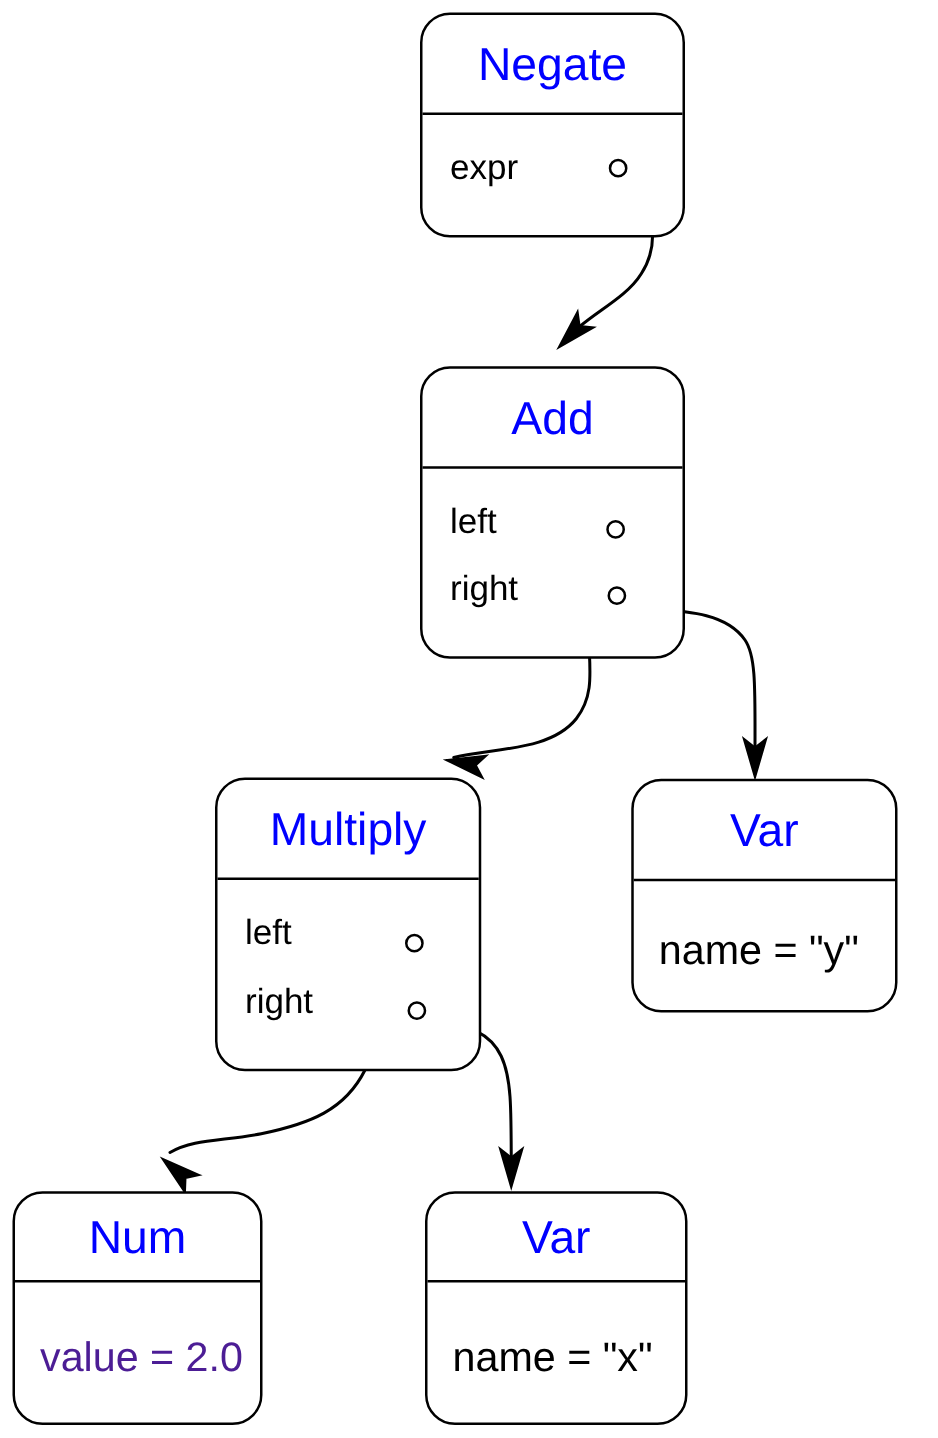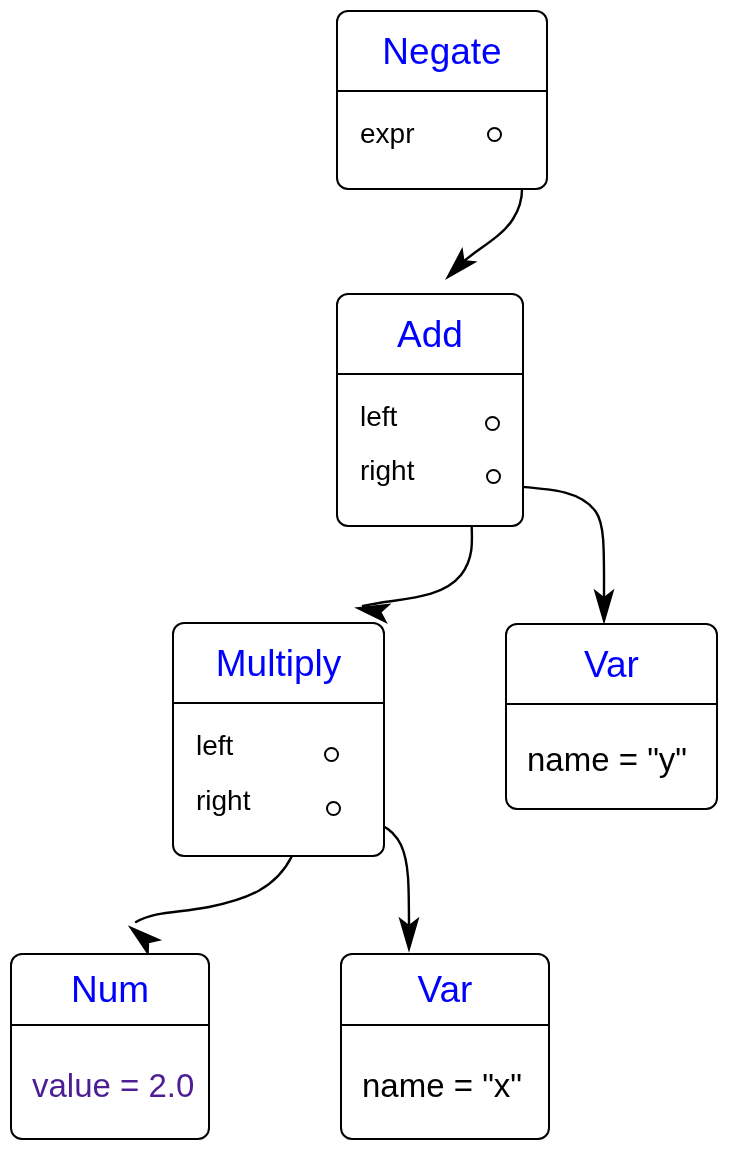--- a/index.html
+++ b/index.html
@@ -21,21 +21,21 @@
     left: 0;
     top: 0;
     width: 750px;
     height: 1150px;
     pointer-events: none;
   }
   .node {
     position: absolute;
     box-sizing: border-box;
     border: 2px solid #000000;
-    border-radius: 12px;
+    border-radius: 24px;
     background: #ffffff;
     overflow: visible;
   }
   .node-header {
     position: absolute;
     left: 0;
     right: 0;
     top: 0;
     display: flex;
     align-items: center;
@@ -106,21 +106,21 @@
       </g>
     </svg>
 
   <div id="node-layer">
       <div class="node" style="left: 336px; top: 10px; width: 212px; height: 180px; border-color: rgb(0, 0, 0);">
         <div class="node-header" style="height: 78px; color: rgb(0, 0, 255);">Negate</div>
         <div class="node-divider" style="top: 78px; border-top-color: rgb(0, 0, 0);"></div>
         <div class="field-row" style="top: 108px; color: rgb(0, 0, 0);">expr</div>
         <div class="port" style="left: 149px; top: 115px; border-color: rgb(0, 0, 0);"></div>
       </div>
-      <div class="node" style="left: 336px; top: 293px; width: 188px; height: 234px; border-color: rgb(0, 0, 0);">
+      <div class="node" style="left: 336px; top: 293px; width: 212px; height: 234px; border-color: rgb(0, 0, 0);">
         <div class="node-header" style="height: 78px; color: rgb(0, 0, 255);">Add</div>
         <div class="node-divider" style="top: 78px; border-top-color: rgb(0, 0, 0);"></div>
         <div class="field-row" style="top: 108px; color: rgb(0, 0, 0);">left</div>
         <div class="port" style="left: 147px; top: 121px; border-color: rgb(0, 0, 0);"></div>
         <div class="field-row" style="top: 162px; color: rgb(0, 0, 0);">right</div>
         <div class="port" style="left: 148px; top: 174px; border-color: rgb(0, 0, 0);"></div>
       </div>
       <div class="node" style="left: 172px; top: 622px; width: 213px; height: 235px; border-color: rgb(0, 0, 0);">
         <div class="node-header" style="height: 78px; color: rgb(0, 0, 255);">Multiply</div>
         <div class="node-divider" style="top: 78px; border-top-color: rgb(0, 0, 0);"></div>

